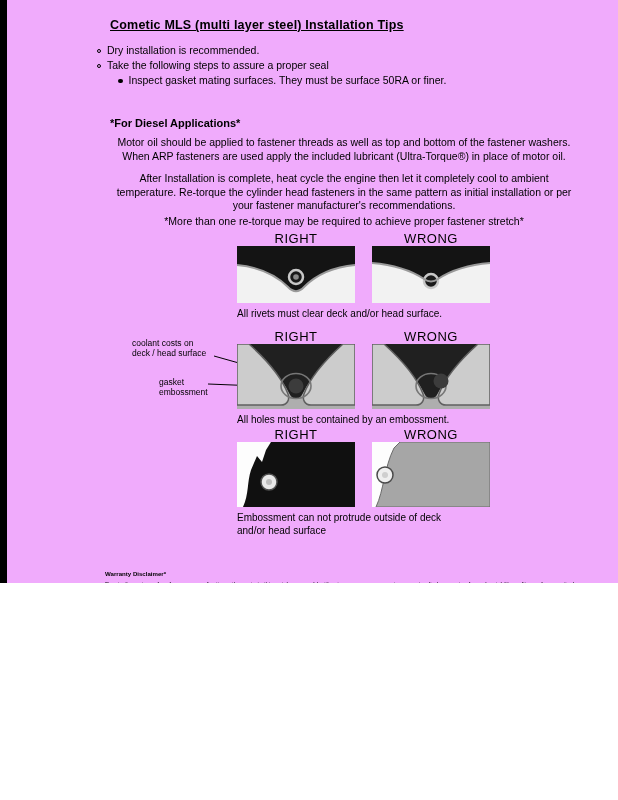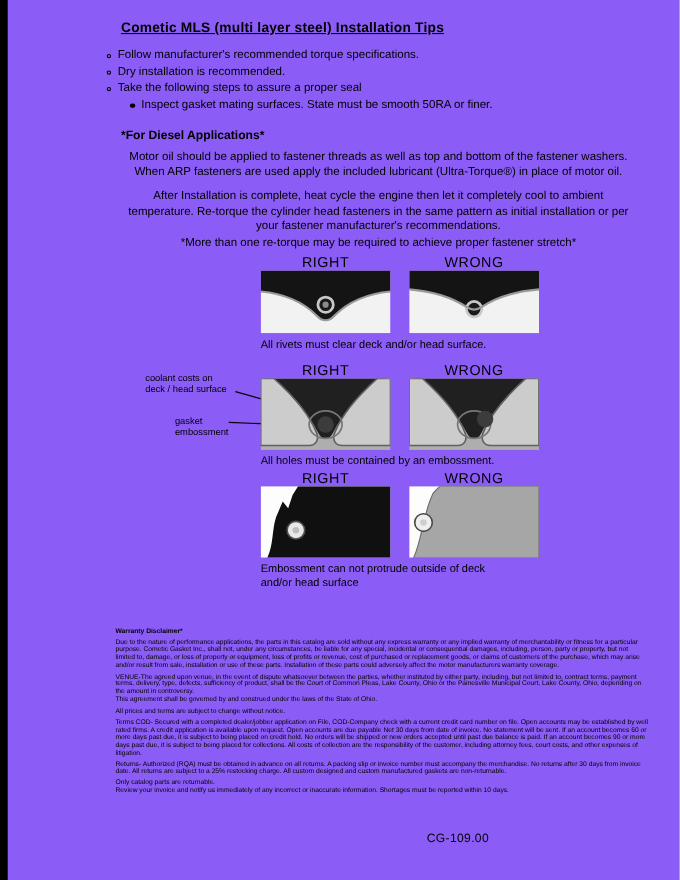--- a/index.html
+++ b/index.html
@@ -2,21 +2,21 @@
 <html><head>
 <meta charset="utf-8">
 <style>
   * { margin:0; padding:0; box-sizing:border-box; }
   html,body { background:#ffffff; }
   body {
     width:618px; height:800px;
     font-family:"Liberation Sans", sans-serif;
     color:#000;
   }
-  .page { position:relative; width:618px; height:800px; background:#8b5cf6; overflow:hidden; }
+  .page { position:relative; width:618px; height:583px; background:#f0abfc; overflow:hidden; }
   .left-bar { position:absolute; left:0; top:0; width:7px; height:800px; background:#000; }
 
   .title {
     position:absolute; left:110px; top:18px;
     font-size:12.5px; font-weight:bold; text-decoration:underline;
     letter-spacing:0.2px;
   }
 
   .tips { position:absolute; left:97px; top:44px; width:482px; font-size:10.5px; line-height:13px; }
   .tip-row { display:flex; align-items:flex-start; margin-bottom:2px; }
@@ -47,33 +47,29 @@
 <body>
 
 <div class="page">
   <div class="left-bar"></div>
 
   <h1 class="title">Cometic MLS (multi layer steel) Installation Tips</h1>
 
   <div class="tips">
     <div class="tip-row">
       <span class="marker hollow"></span>
-      <span>Follow manufacturer's recommended torque specifications.</span>
-    </div>
-    <div class="tip-row">
-      <span class="marker hollow"></span>
       <span>Dry installation is recommended.</span>
     </div>
     <div class="tip-row">
       <span class="marker hollow"></span>
       <span>Take the following steps to assure a proper seal</span>
     </div>
     <div class="tip-row sub">
       <span class="marker filled"></span>
-      <span>Inspect gasket mating surfaces.  State must be smooth 50RA or finer.</span>
+      <span>Inspect gasket mating surfaces.  They must be surface 50RA or finer.</span>
     </div>
   </div>
 
   <div class="diesel-heading">*For Diesel Applications*</div>
   <div class="para" id="para1">Motor oil should be applied to fastener threads as well as top and bottom of the fastener washers. When ARP fasteners are used apply the included lubricant (Ultra-Torque®) in place of motor oil.</div>
   <div class="para" id="para2">After Installation is complete, heat cycle the engine then let it completely cool to ambient temperature. Re-torque the cylinder head fasteners in the same pattern as initial installation or per your fastener manufacturer's recommendations.</div>
   <div class="para" id="note">*More than one re-torque may be required to achieve proper fastener stretch*</div>
 
   <div class="dg-label" style="left:237px; top:231px;">RIGHT</div>
   <div class="dg-label" style="left:372px; top:231px;">WRONG</div>

